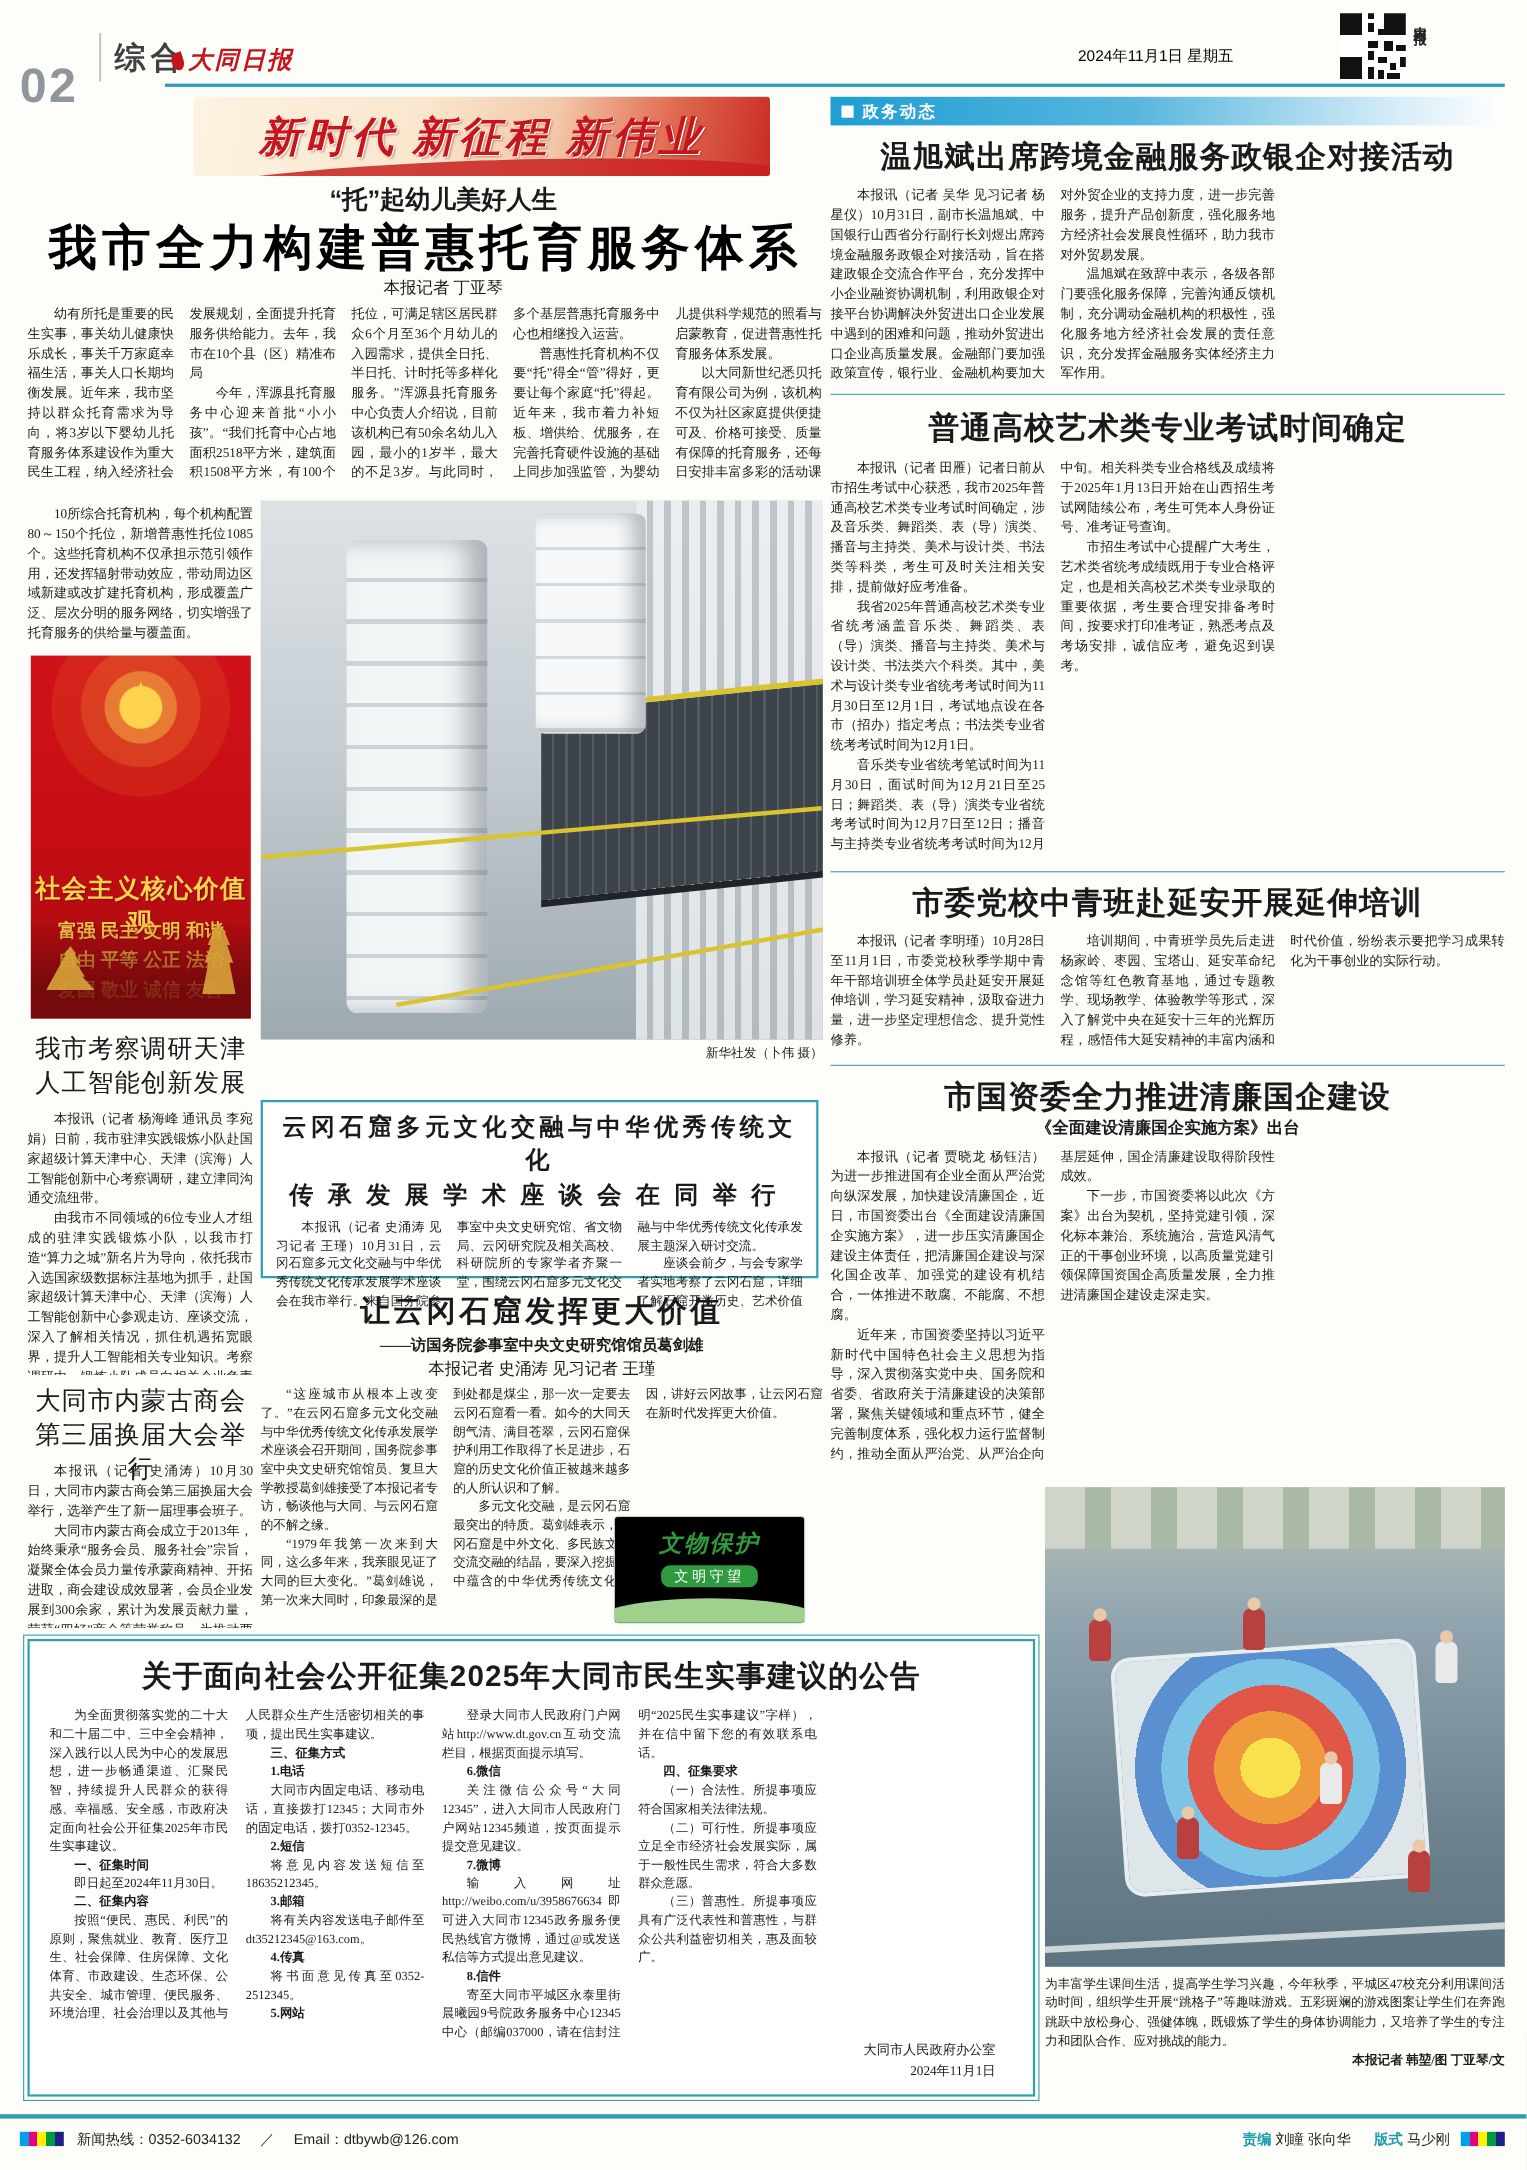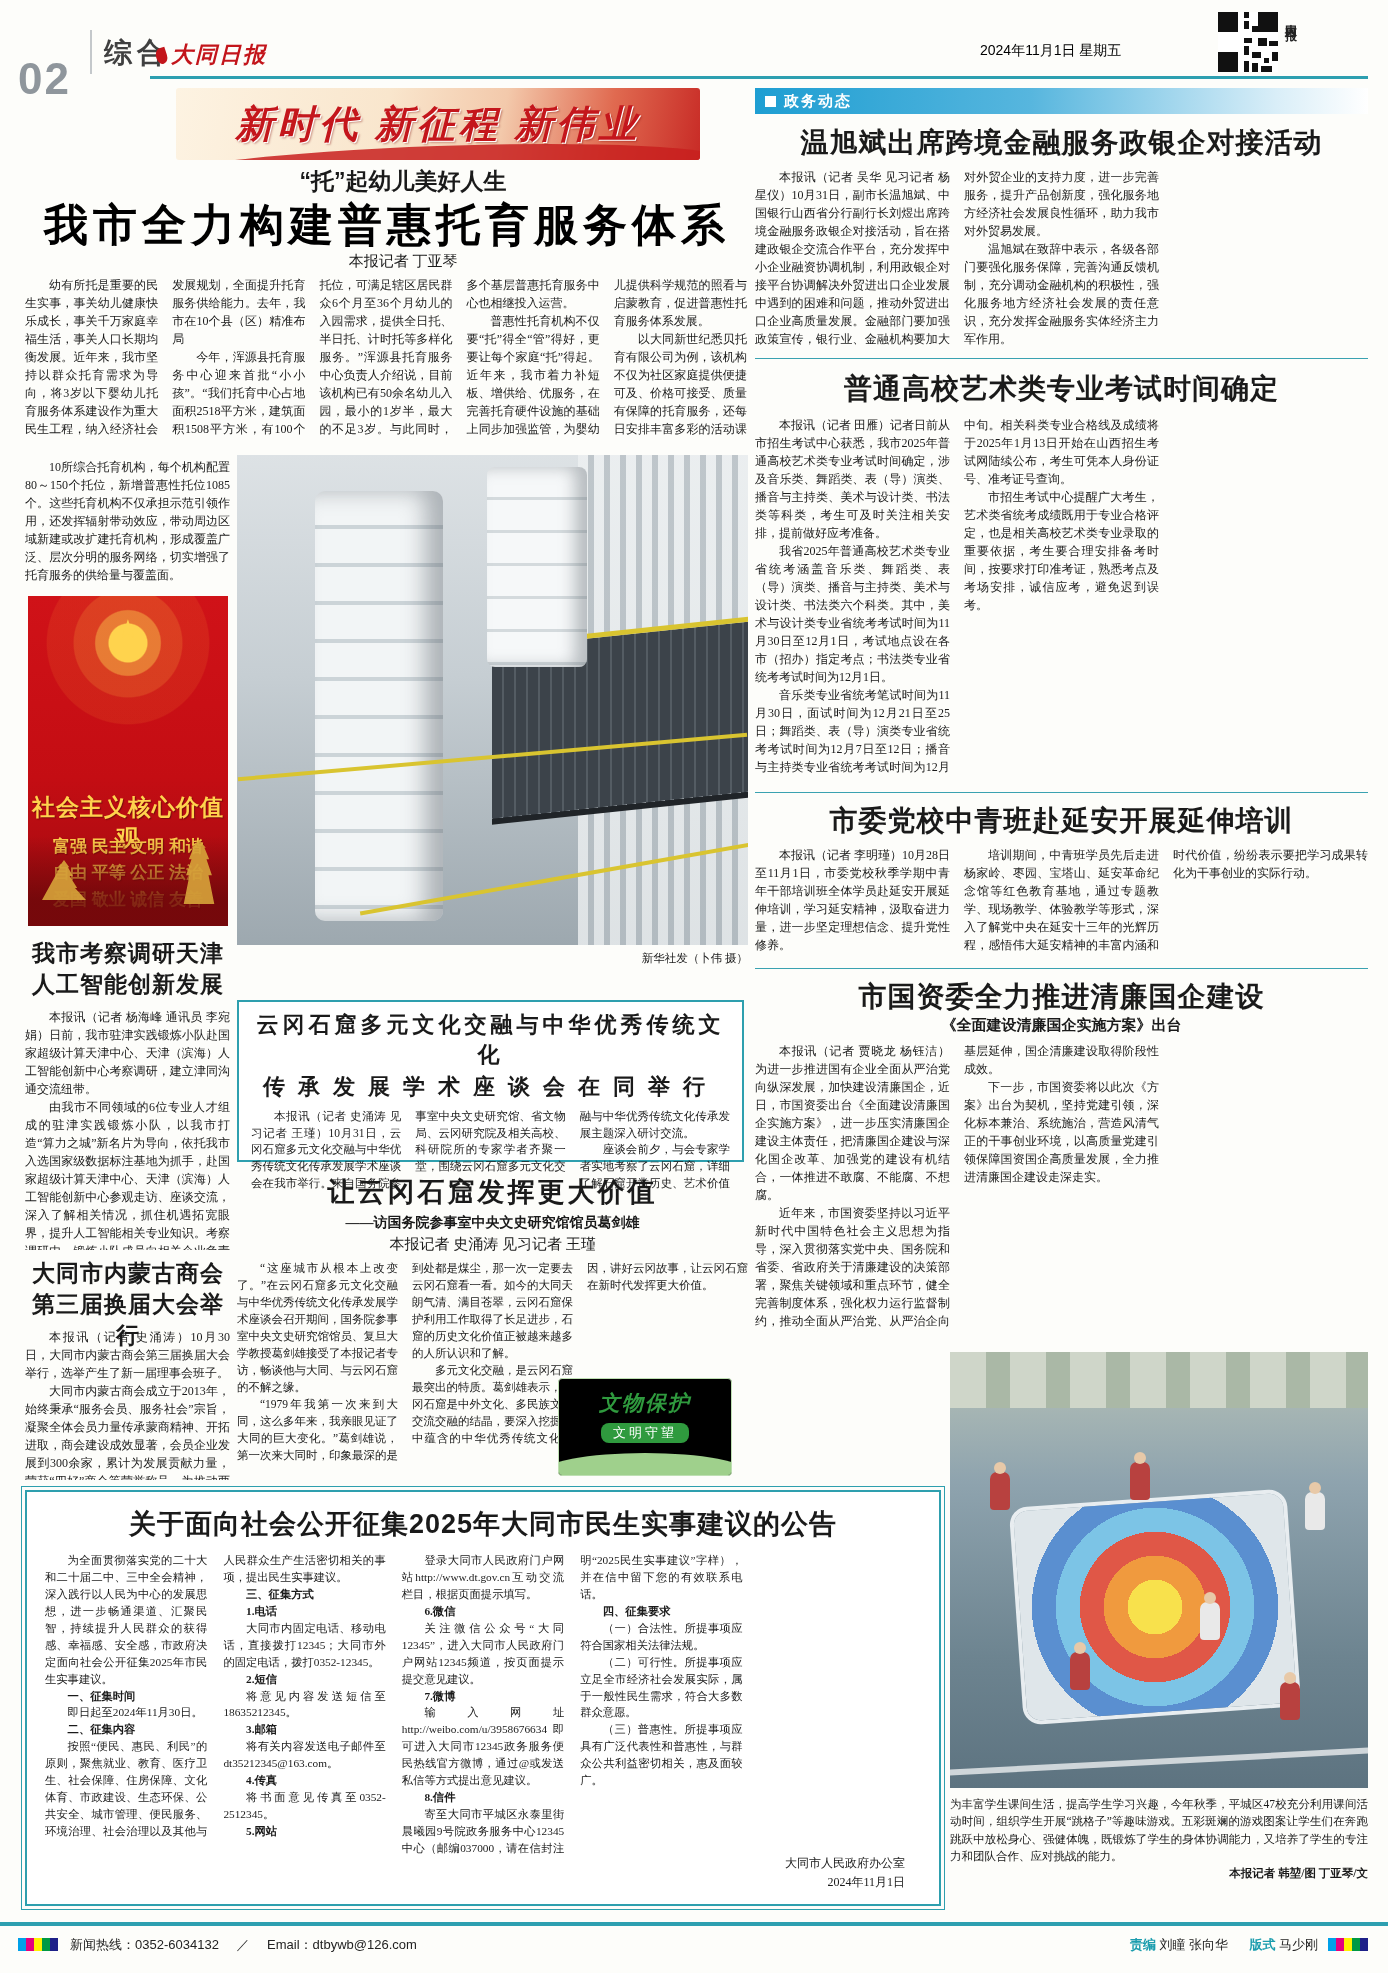--- a/index.html
+++ b/index.html
@@ -54,21 +54,21 @@
   #poster .tower{position:absolute;right:12px;bottom:22px;width:34px;height:64px;background:#d7a43a;
           clip-path:polygon(50% 0,70% 12%,66% 12%,80% 30%,72% 30%,88% 55%,78% 55%,95% 100%,5% 100%,22% 55%,12% 55%,28% 30%,20% 30%,34% 12%,30% 12%);opacity:.9;}
   #poster-title{position:absolute;left:0;top:196px;width:100%;text-align:center;color:#ffd34d;
           font-size:23px;font-weight:900;font-family:"Liberation Sans",sans-serif;letter-spacing:1px;
           text-shadow:1px 1px 1px #7a0b0e;}
   #poster-values{position:absolute;left:0;top:238px;width:100%;text-align:center;color:#ffd34d;
           font-size:17px;font-weight:bold;font-family:"Liberation Sans",sans-serif;line-height:1.55;
           text-shadow:1px 1px 1px #7a0b0e;}
   
   .lhead{position:absolute;left:22px;width:212px;text-align:center;font-family:"Liberation Sans",sans-serif;
-         font-size:23px;font-weight:700;line-height:1.35;white-space:pre-line;letter-spacing:1px;}
+         font-size:23px;font-weight:400;line-height:1.35;white-space:pre-line;letter-spacing:1px;}
   #tianjin-head{top:938px;}
   #tianjin-body{position:absolute;left:25px;top:1008px;width:205px;height:242px;font-size:12px;
          line-height:1.5;text-align:justify;overflow:hidden;}
   #chamber-head{top:1258px;}
   #chamber-body{position:absolute;left:25px;top:1328px;width:205px;height:152px;font-size:12px;
          line-height:1.5;text-align:justify;overflow:hidden;}
   
   #photo-main{position:absolute;left:237px;top:455px;width:511px;height:490px;overflow:hidden;
          background:linear-gradient(180deg,#dde2e5 0%,#c6ced3 45%,#9da8af 100%);}
   #photo-main .tank1{position:absolute;left:78px;top:36px;width:128px;height:430px;border-radius:10px;

